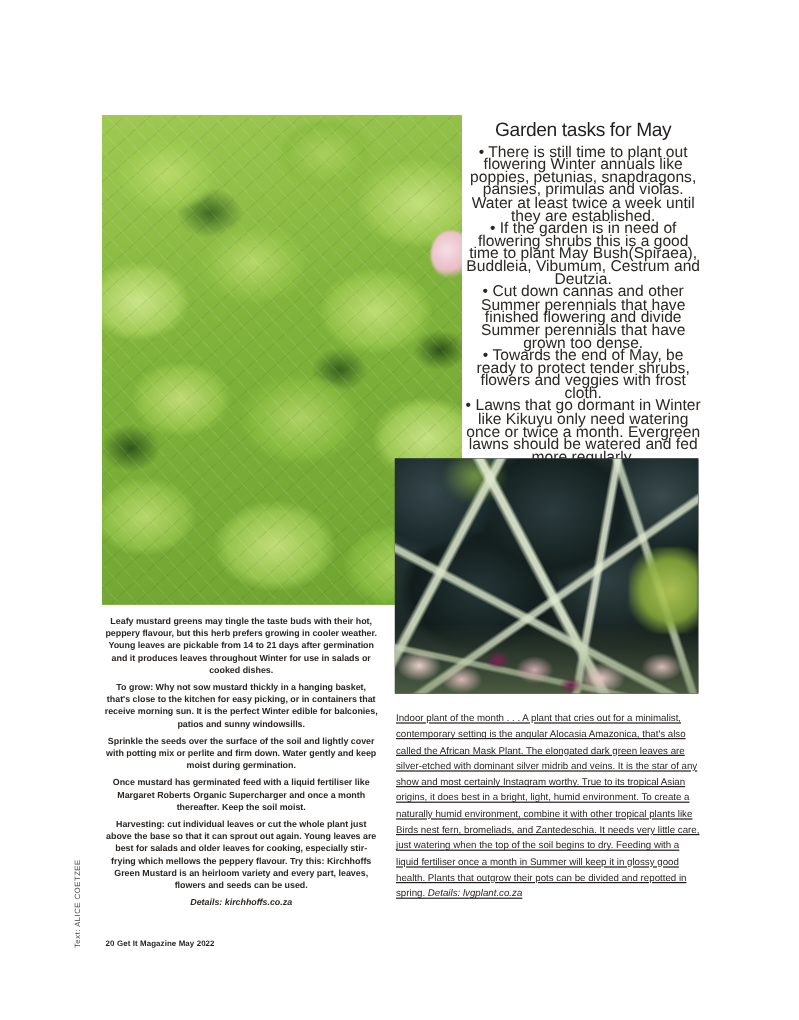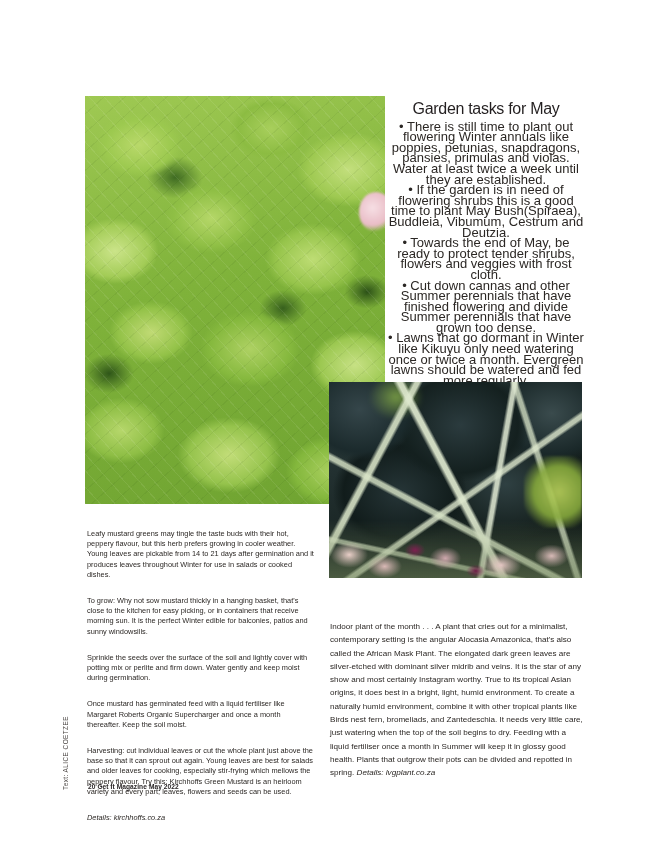--- a/index.html
+++ b/index.html
@@ -180,37 +180,39 @@
   }
   .veggie h2 {
     margin: 0 0 3px 0;
     font-weight: 400;
     font-size: 15.5px;
     letter-spacing: -.3px;
     color: #231f20;
     line-height: 1.15;
   }
   .veggie p {
-    margin: 16px 0 4px 0;
+    margin: 0 0 4px 0;
     font-size: 7.4px;
     line-height: 10.2px;
     color: #2b2724;
-    text-align: left;
+    text-align: center;
+    font-weight: bold;
   }
   .veggie p:last-child { margin-bottom: 0; }
   .veggie .details {
     font-style: italic;
   }
 
   
   .indoor {
     position: absolute;
     left: 330px;
-    top: 620px;
+    top: 592px;
     width: 253px;
+    text-decoration: underline;
   }
   .indoor p {
     margin: 0;
     font-size: 8.1px;
     line-height: 13.3px;
     color: #2b2724;
     text-align: left;
   }
   .indoor .details { font-style: italic; }
 
@@ -247,22 +249,22 @@
   <div class="photo-leaves">
     <div class="leafbase"></div>
     <div class="veins"></div>
     <div class="blossom"></div>
   </div>
 
   <section class="garden-tasks">
     <h2>Garden tasks for May</h2>
     <p class="task">• There is still time to plant out flowering Winter annuals like poppies, petunias, snapdragons, pansies, primulas and violas. Water at least twice a week until they are established.</p>
     <p class="task">• If the garden is in need of flowering shrubs this is a good time to plant May Bush(Spiraea), Buddleia, Vibumum, Cestrum and Deutzia.</p>
+    <p class="task">• Cut down cannas and other Summer perennials that have finished flowering and divide Summer perennials that have grown too dense.</p>
     <p class="task">• Towards the end of May, be ready to protect tender shrubs, flowers and veggies with frost cloth.</p>
-    <p class="task">• Cut down cannas and other Summer perennials that have finished flowering and divide Summer perennials that have grown too dense.</p>
     <p class="task">• Lawns that go dormant in Winter like Kikuyu only need watering once or twice a month. Evergreen lawns should be watered and fed more regularly.</p>
   </section>
 
   <div class="photo-alocasia">
     <div class="base"></div>
     <div class="greenhint2"></div>
     <div class="silvervein"></div>
     <div class="greenhint"></div>
     <div class="pinkbed"></div>
   </div>

